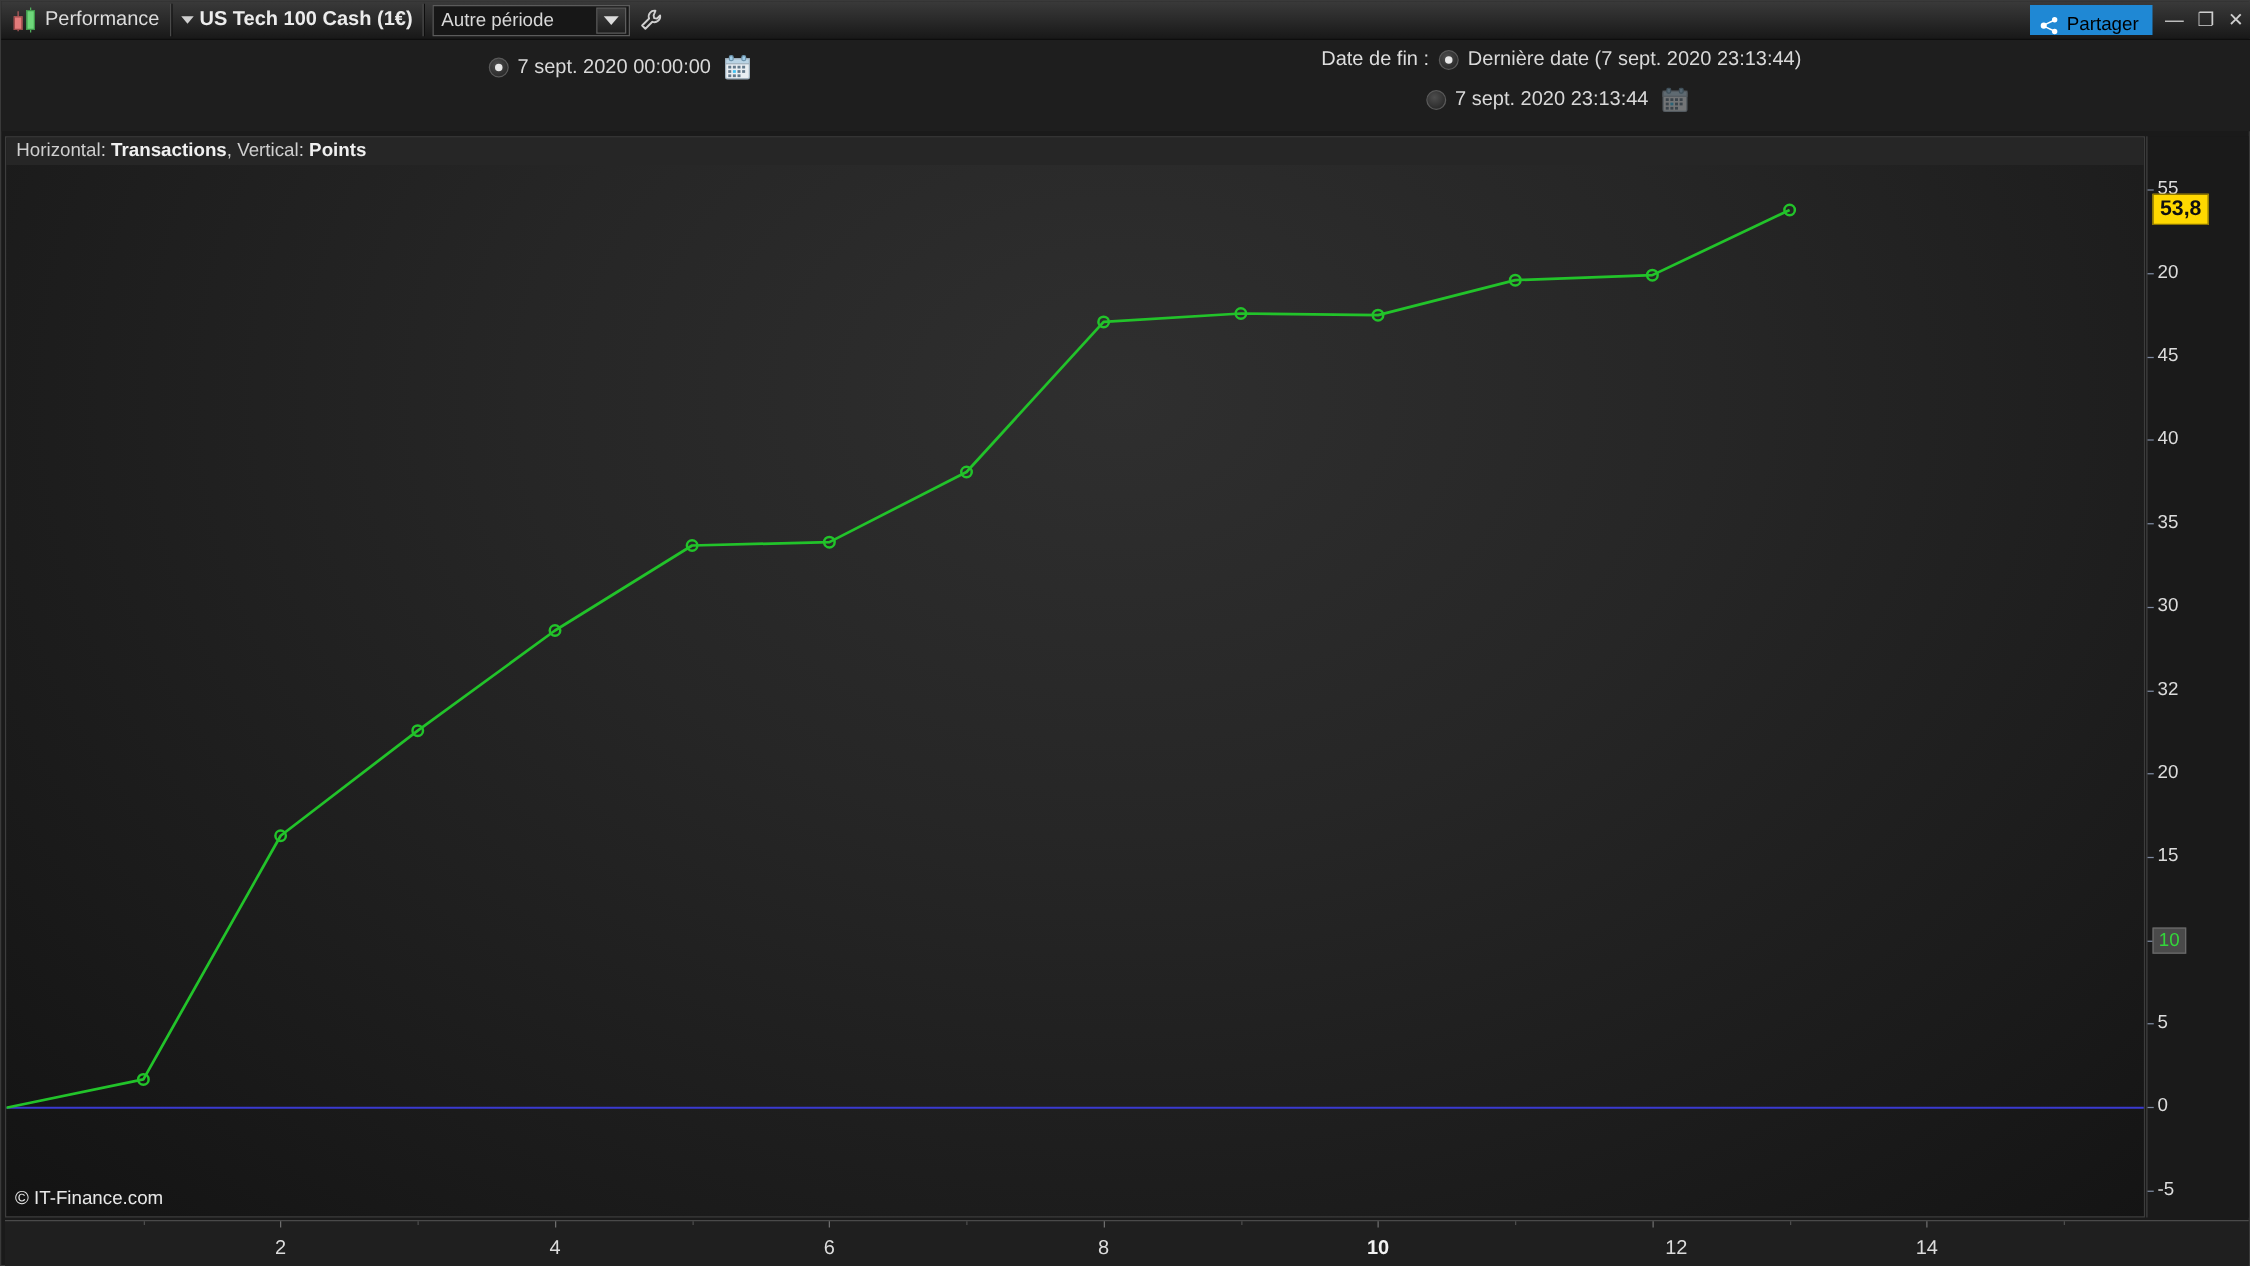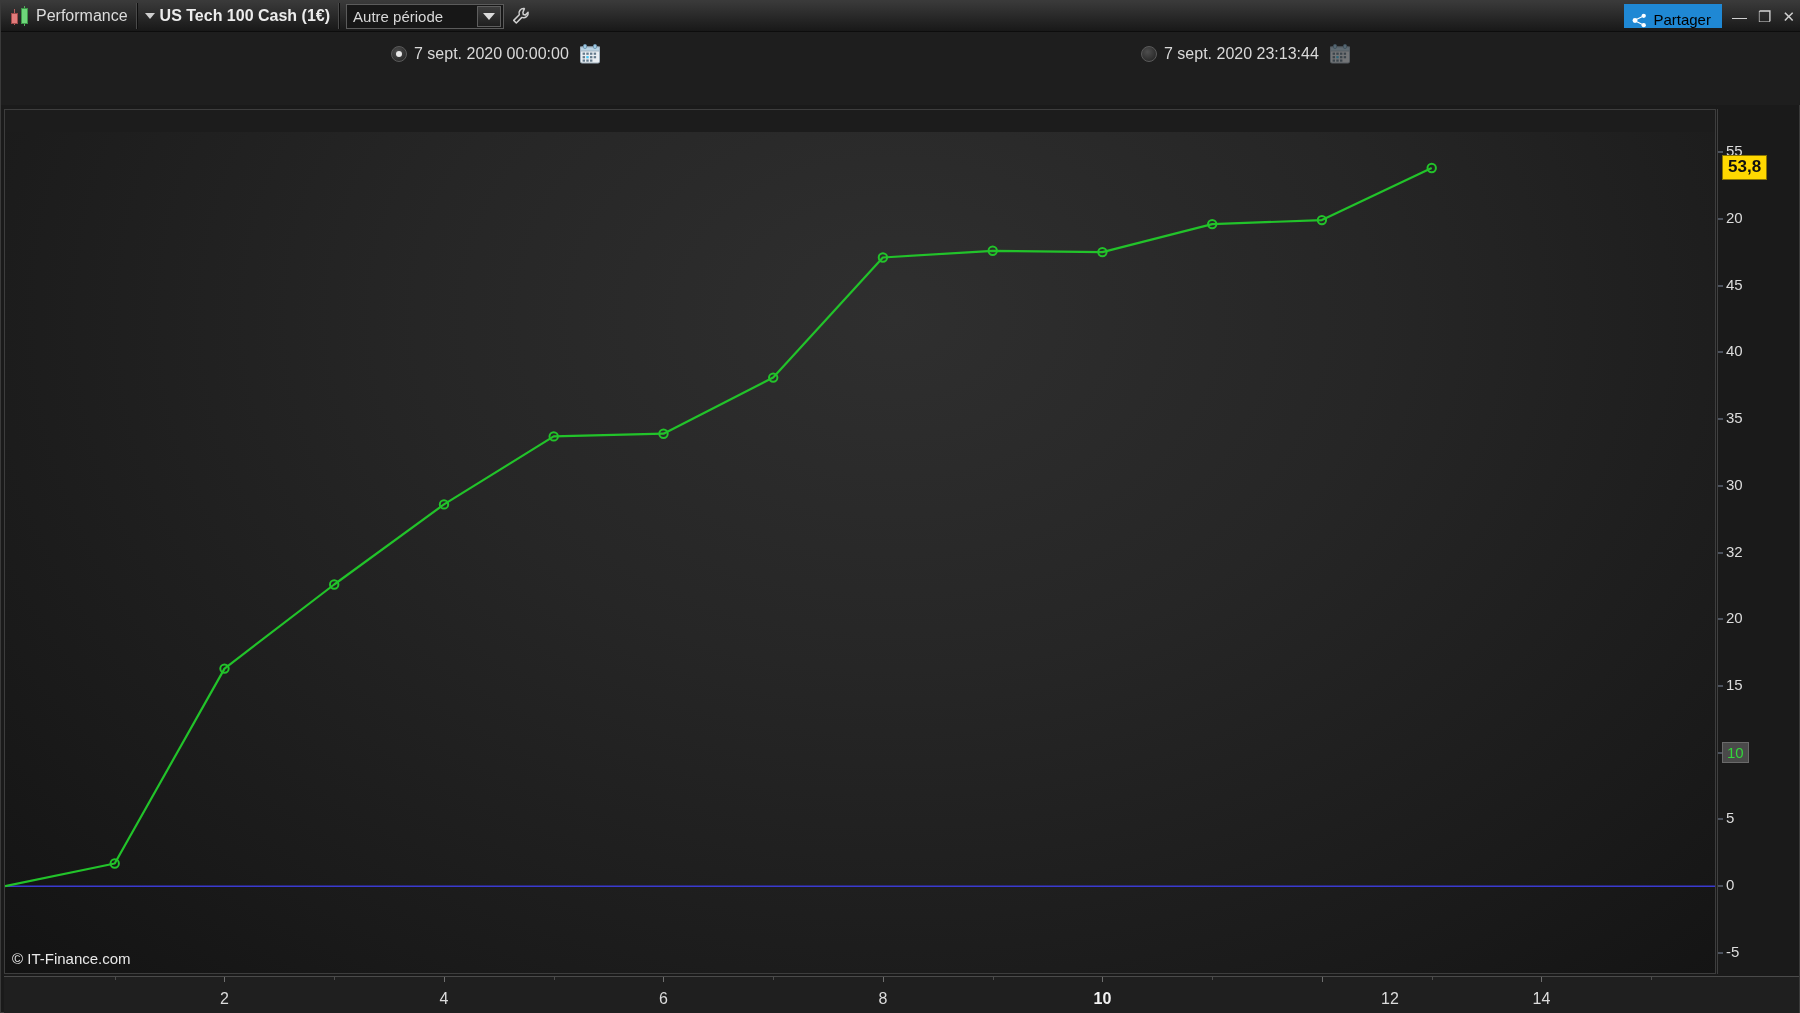--- a/index.html
+++ b/index.html
@@ -367,20 +367,25 @@
                 <rect x="7.3" y="15.5" width="2.4" height="2.2"></rect>
               <rect x="11" y="15.5" width="2.4" height="2.2"></rect>
             </g>
             <rect x="7.3" y="12.1" width="2.4" height="2.2" fill="#3fc2f2"></rect>
           </svg>
         </span>
       </div>
     </div>
 
     <div class="dgroup" style="left:1056px; top:3px;">
+      <div class="dline">
+        <span class="dlabel">Date de fin :</span>
+        <span class="radio on"></span>
+        <span>Dernière date (7 sept. 2020 23:13:44)</span>
+      </div>
       <div class="dline" style="margin-left:84px; margin-top:6px;">
         <span class="radio"></span>
         <span>7 sept. 2020 23:13:44</span>
         <span class="cal-icon">
           <svg width="22" height="20" viewBox="0 0 22 20" opacity="0.42">
             <rect x="1.5" y="3" width="19" height="16" rx="1.5" fill="#e9eef2" stroke="#9fb0bd"></rect>
             <rect x="1.5" y="3" width="19" height="4" fill="#b9d3e4" stroke="#9fb0bd"></rect>
             <rect x="4.5" y="0.5" width="3" height="4" rx="1.2" fill="#9ecbe6" stroke="#6d93ab"></rect>
             <rect x="14.5" y="0.5" width="3" height="4" rx="1.2" fill="#9ecbe6" stroke="#6d93ab"></rect>
             <g fill="#63798a">
@@ -396,20 +401,25 @@
               <rect x="11" y="15.5" width="2.4" height="2.2"></rect>
             </g>
             <rect x="7.3" y="12.1" width="2.4" height="2.2" fill="#3fc2f2"></rect>
           </svg>
         </span>
       </div>
     </div>
   </div>
 
   <div class="chartwrap">
+    <div class="axisinfo">
+      <span>Horizontal:</span>
+      <b>Transactions</b><span>, </span><span>Vertical:</span>
+      <b>Points</b>
+    </div>
 
     <div class="plot">
       <svg id="plot-svg" width="1712" height="841">
           <line x1="0" y1="754.2301587301588" x2="1712" y2="754.2301587301588" stroke="#3a3ad0" stroke-width="1.6"></line>
           <g>
             <path d="M0,754.2 L109.7,731.5 L219.5,536.6 L329.2,452.5 L439.0,372.4 L548.7,304.4 L658.5,301.7 L768.2,245.6 L877.9,125.5 L987.7,118.8 L1097.4,120.1 L1207.2,92.1 L1316.9,88.1 L1426.7,36.0" fill="none" stroke="#22c32a" stroke-width="2.2" stroke-linejoin="round"></path>
             <circle cx="109.7" cy="731.5" r="4.2" fill="none" stroke="#22c32a" stroke-width="2"></circle>
             <circle cx="219.5" cy="536.6" r="4.2" fill="none" stroke="#22c32a" stroke-width="2"></circle>
             <circle cx="329.2" cy="452.5" r="4.2" fill="none" stroke="#22c32a" stroke-width="2"></circle>
             <circle cx="439.0" cy="372.4" r="4.2" fill="none" stroke="#22c32a" stroke-width="2"></circle>
@@ -462,19 +472,19 @@
         <div class="xtick" style="left: 220.487px;">2</div>
         <div class="xtickmark" style="left: 439.974px;"></div>
         <div class="xtick" style="left: 439.974px;">4</div>
         <div class="xtickmark" style="left: 659.462px;"></div>
         <div class="xtick" style="left: 659.462px;">6</div>
         <div class="xtickmark" style="left: 878.949px;"></div>
         <div class="xtick" style="left: 878.949px;">8</div>
         <div class="xtickmark" style="left: 1098.44px;"></div>
         <div class="xtick major" style="left: 1098.44px;">10</div>
         <div class="xtickmark" style="left: 1317.92px;"></div>
-        <div class="xtick" style="left: 1386px;">12</div>
+        <div class="xtick" style="left: 1337px;">12</div>
         <div class="xtickmark" style="left: 1537.41px;"></div>
         <div class="xtick" style="left: 1537.41px;">14</div>
       </div>
   </div>
 
 </div>
 
 </body></html>

